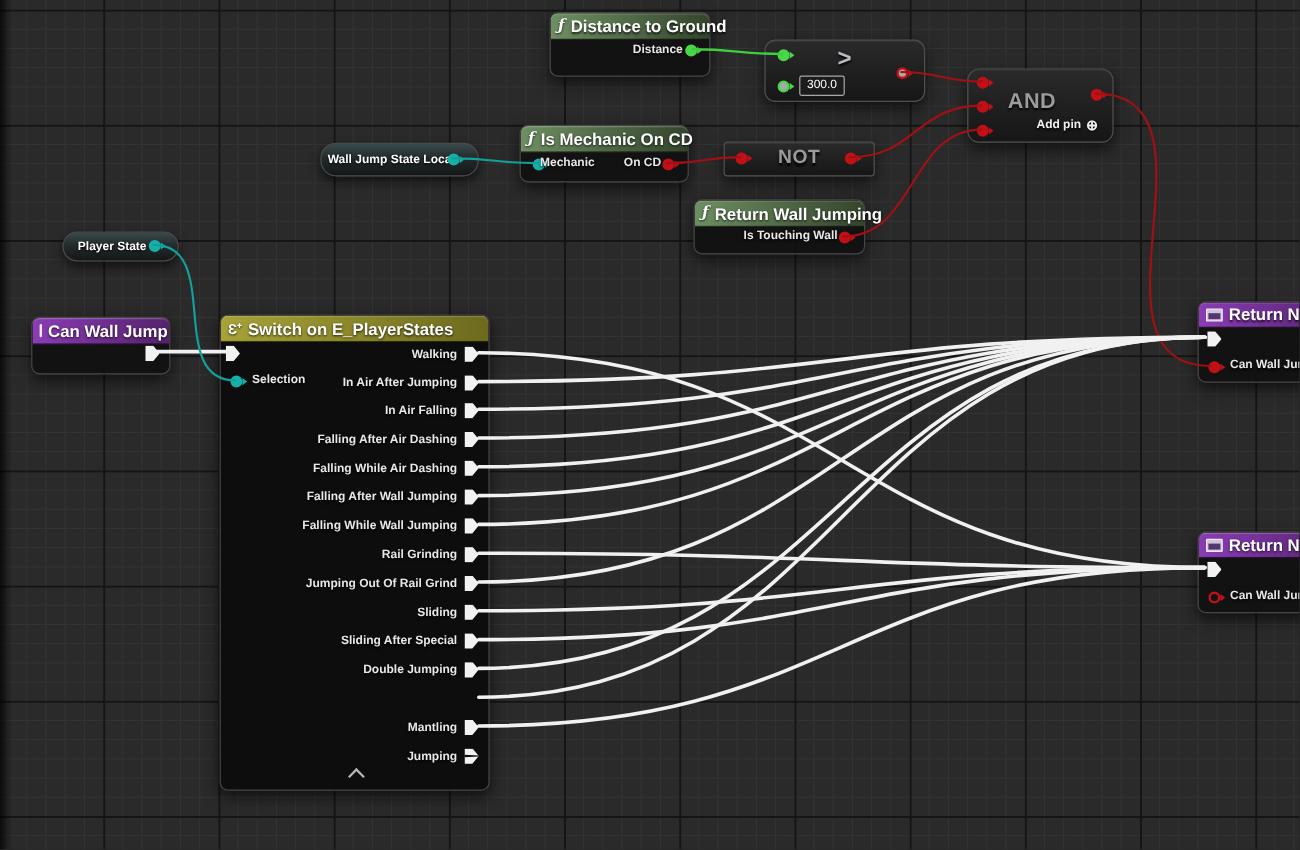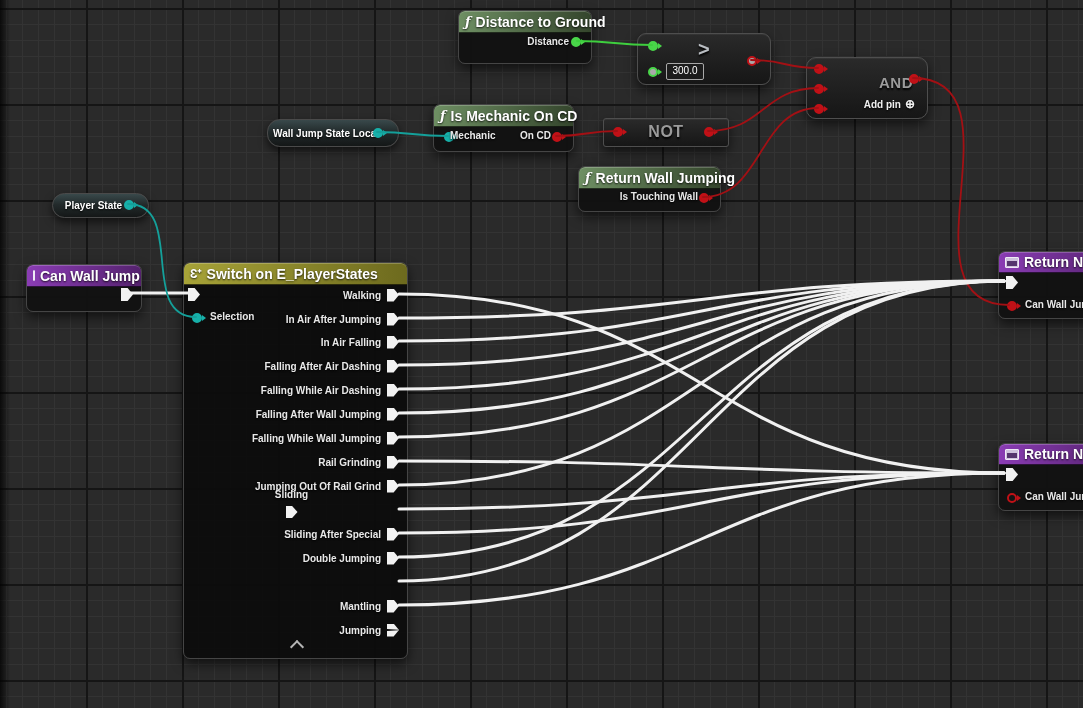--- a/index.html
+++ b/index.html
@@ -127,21 +127,21 @@
       <span class="hdr-title">Return Wall Jumping</span>
     </div>
     <span class="pin-label" style="right:22px;top:24px">Is Touching Wall</span>
     <span class="dpin bool filled" style="left:120px;top:26px"></span>
   </div>
 
   <div class="node compact" style="left:806px;top:57px;width:120px;height:60px;border-radius:10px">
     <span class="dpin bool filled" style="left:7px;top:6px"></span>
     <span class="dpin bool filled" style="left:7px;top:26px"></span>
     <span class="dpin bool filled" style="left:7px;top:46px"></span>
-    <span class="optext" style="position:absolute;left:0;right:14px;top:16px;text-align:right;font-size:15px">AND</span>
+    <span class="optext" style="position:absolute;left:0;right:14px;top:16px;text-align:center;font-size:18px">AND</span>
     <div class="addpin" style="right:12px;top:40px">
       <span>Add pin</span>
       <span class="plus">⊕</span>
     </div>
     <span class="dpin bool filled" style="left:102px;top:16px"></span>
   </div>
 
   <div class="pill" style="left:52px;top:193px;width:95px;height:23px">
     <span class="lbl">Player State</span>
     <span class="dpin enum filled" style="left:71px;top:6px"></span>
@@ -193,21 +193,21 @@
           <span class="epin"></span>
         </div>
         <div class="case-row" style="top: 191px;">
           <span class="pin-label">Rail Grinding</span>
           <span class="epin"></span>
         </div>
         <div class="case-row" style="top: 215px;">
           <span class="pin-label">Jumping Out Of Rail Grind</span>
           <span class="epin"></span>
         </div>
-        <div class="case-row" style="top: 239px; flex-direction: column;">
+        <div class="case-row" style="top: 239px;">
           <span class="pin-label">Sliding</span>
           <span class="epin"></span>
         </div>
         <div class="case-row" style="top: 263px;">
           <span class="pin-label">Sliding After Special</span>
           <span class="epin"></span>
         </div>
         <div class="case-row" style="top: 287px;">
           <span class="pin-label">Double Jumping</span>
           <span class="epin"></span>

